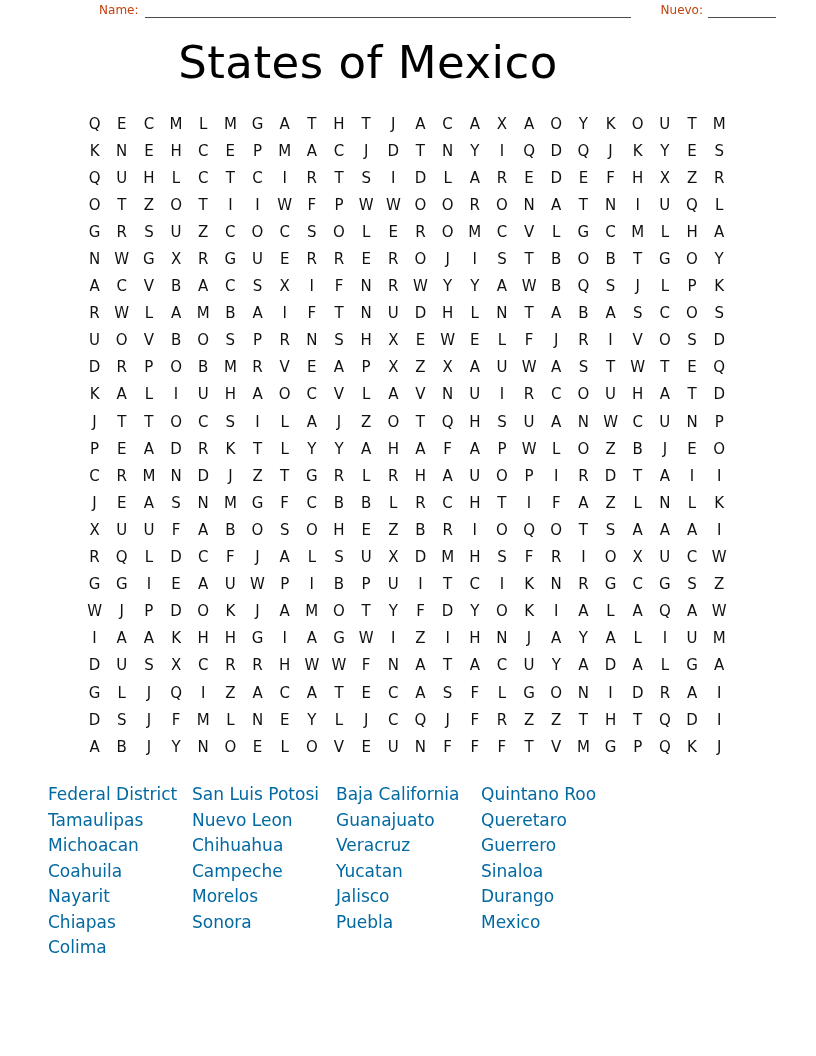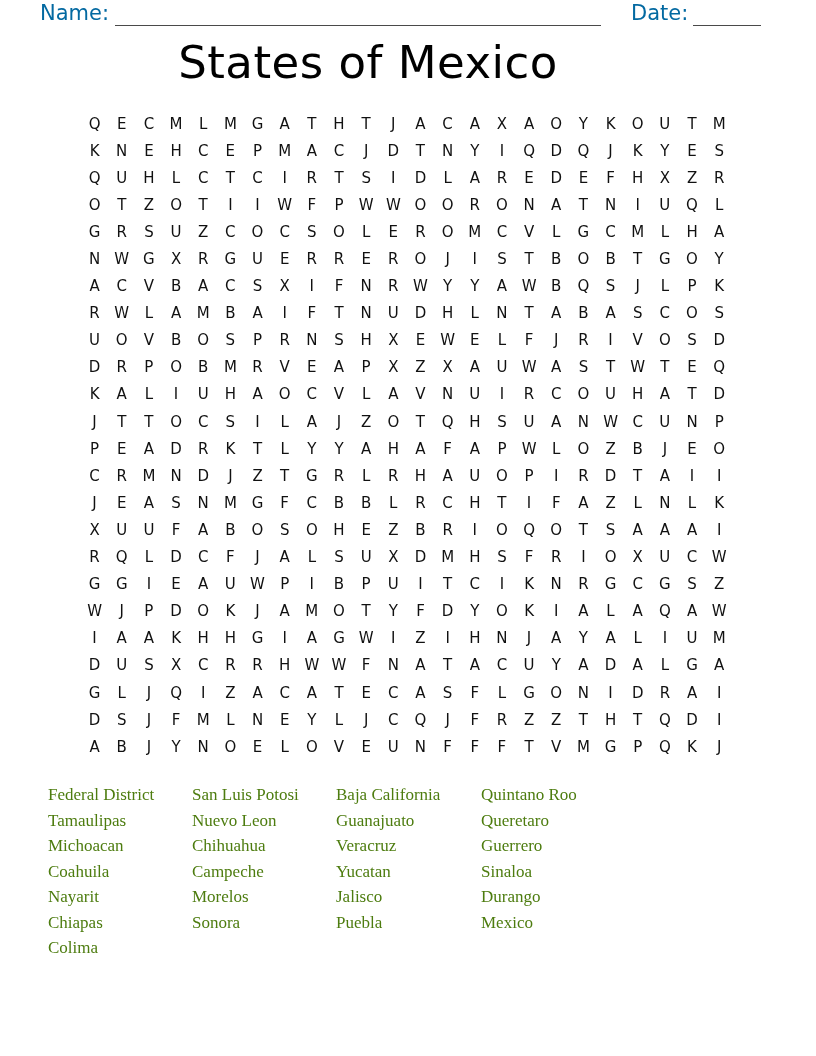--- a/index.html
+++ b/index.html
@@ -10,21 +10,21 @@
     color: #000000;
     position: relative;
     overflow: hidden;
   }
   .page { position: relative; width: 816px; height: 1056px; background: #fff; }
 
   
   .header-row {
     position: absolute; top: 1px; left: 40px; width: 736px;
     display: flex; align-items: flex-end;
-    font-size: 21px; color: #0369a1;
+    font-size: 12px; color: #c2410c; justify-content: flex-end;
   }
   .field-label { white-space: nowrap; padding-bottom: 1px; }
   .name-line {
     width: 486px; height: 17px;
     border-bottom: 1.6px solid #4a4a4a;
     margin-left: 6px;
   }
   .date-label { margin-left: 30px; }
   .date-line {
     width: 68px; height: 17px;
@@ -56,32 +56,32 @@
   
   .word-list { position: absolute; top: 782px; left: 0; width: 816px; height: 200px; }
   .word-col { position: absolute; top: 0; }
   .word-col:nth-child(1) { left: 48px; }
   .word-col:nth-child(2) { left: 192px; }
   .word-col:nth-child(3) { left: 336px; }
   .word-col:nth-child(4) { left: 481px; }
   .word-col:nth-child(5) { left: 656px; }
   .word-item {
     font-size: 17px; line-height: 25.5px;
-    white-space: nowrap; color: #4d7c0f; font-family: Liberation Serif, serif;
+    white-space: nowrap; color: #0369a1;
   }
 </style>
 </head>
 <body>
 
 <div class="page">
 
   <div class="header-row">
     <span class="field-label">Name:</span>
     <span class="name-line"></span>
-    <span class="field-label date-label">Date:</span>
+    <span class="field-label date-label">Nuevo:</span>
     <span class="date-line"></span>
   </div>
 
   <div class="title">States of Mexico</div>
 
   <div class="grid">
       <span class="grid-cell">Q</span>
       <span class="grid-cell">E</span>
       <span class="grid-cell">C</span>
       <span class="grid-cell">M</span>

